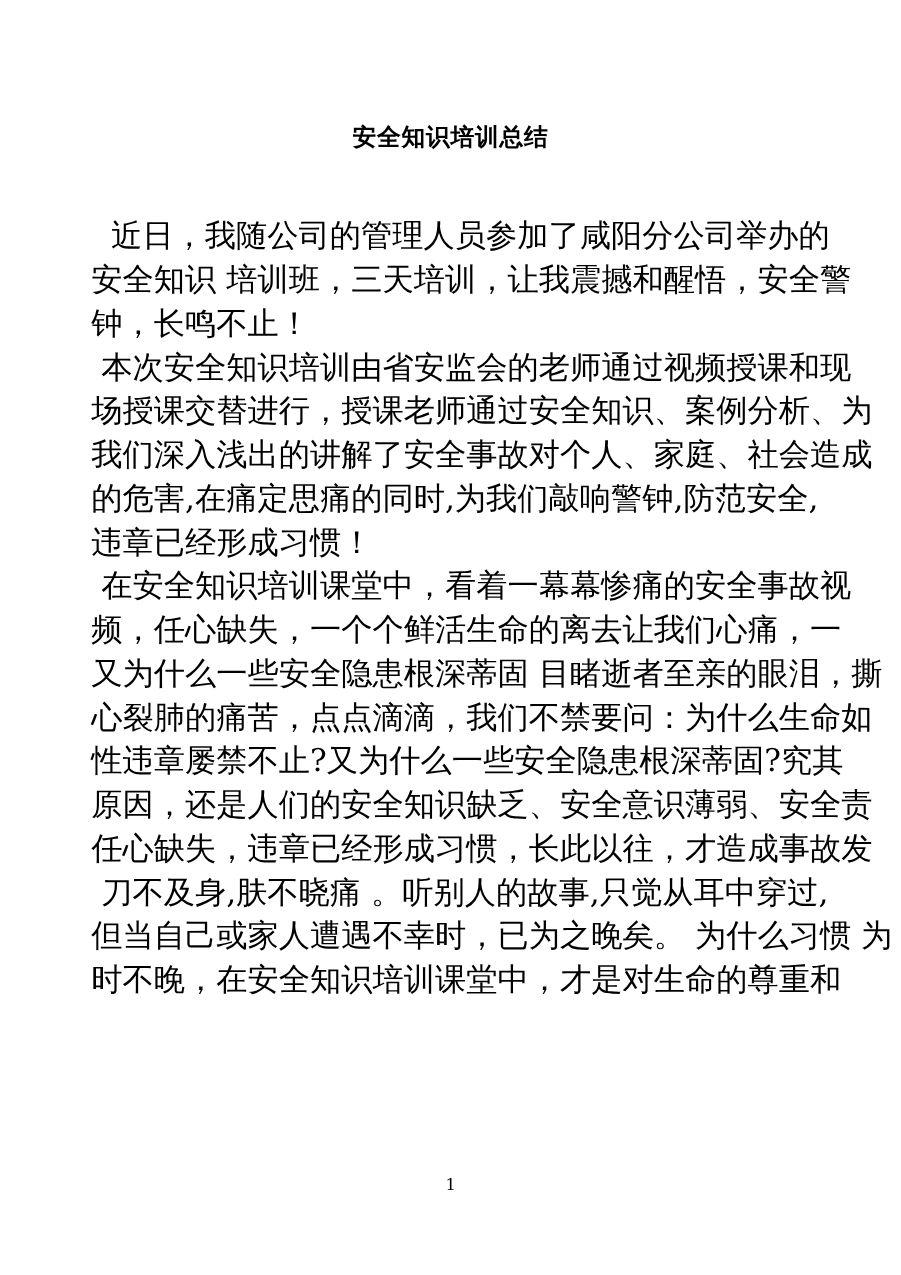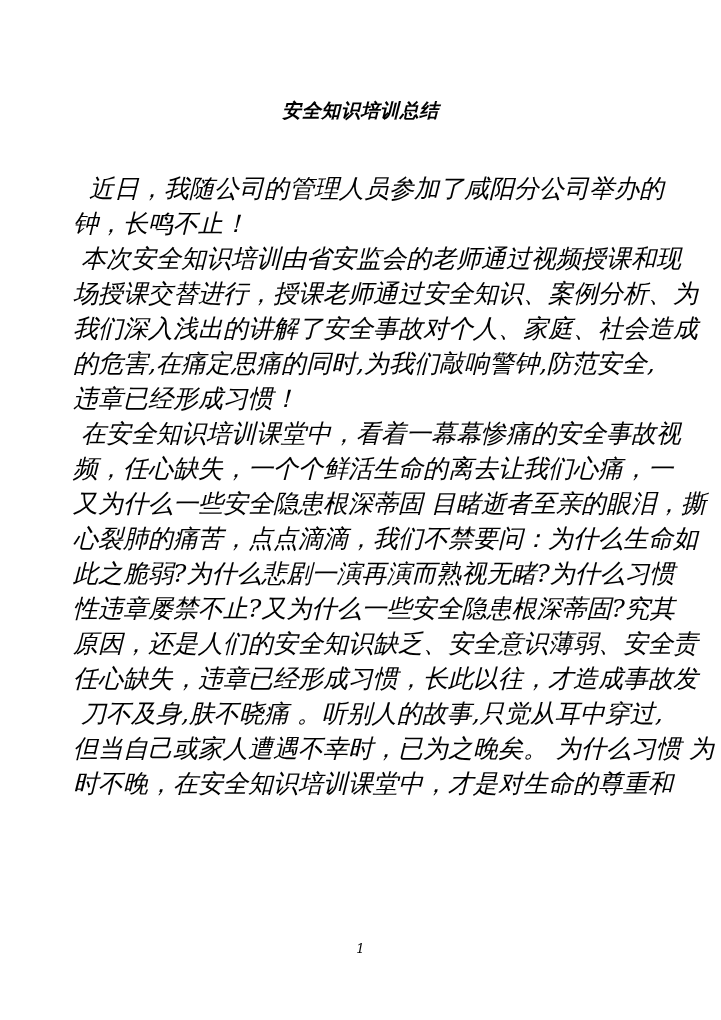--- a/index.html
+++ b/index.html
@@ -14,21 +14,20 @@
     color: #000000;
     overflow: hidden;
     position: relative;
   }
 
   .page {
     position: relative;
     width: 651px;
     height: 1020px;
     box-sizing: border-box;
-    font-style: italic;
   }
 
   .doc-title {
     position: absolute;
     left: 0;
     top: 96px;
     width: 721px;
     text-align: center;
     font-size: 19px;
     font-weight: bold;
@@ -66,37 +65,37 @@
 <body>
 
 <div class="page">
 
   <div class="doc-title">安全知识培训总结</div>
 
   <div class="body-block">
 
     <div>
       <div class="doc-line">  近日，我随公司的管理人员参加了咸阳分公司举办的</div>
+      <div class="doc-line">安全知识 培训班，三天培训，让我震撼和醒悟，安全警</div>
       <div class="doc-line">钟，长鸣不止！</div>
     </div>
 
     <div>
       <div class="doc-line"> 本次安全知识培训由省安监会的老师通过视频授课和现</div>
       <div class="doc-line">场授课交替进行，授课老师通过安全知识、案例分析、为</div>
       <div class="doc-line">我们深入浅出的讲解了安全事故对个人、家庭、社会造成</div>
       <div class="doc-line">的危害,在痛定思痛的同时,为我们敲响警钟,防范安全,</div>
       <div class="doc-line">违章已经形成习惯！</div>
     </div>
 
     <div>
       <div class="doc-line"> 在安全知识培训课堂中，看着一幕幕惨痛的安全事故视</div>
       <div class="doc-line">频，任心缺失，一个个鲜活生命的离去让我们心痛，一</div>
       <div class="doc-line">又为什么一些安全隐患根深蒂固 目睹逝者至亲的眼泪，撕</div>
       <div class="doc-line">心裂肺的痛苦，点点滴滴，我们不禁要问：为什么生命如</div>
-      <div class="doc-line">此之脆弱?为什么悲剧一演再演而熟视无睹?为什么习惯</div>
       <div class="doc-line">性违章屡禁不止?又为什么一些安全隐患根深蒂固?究其</div>
       <div class="doc-line">原因，还是人们的安全知识缺乏、安全意识薄弱、安全责</div>
       <div class="doc-line">任心缺失，违章已经形成习惯，长此以往，才造成事故发</div>
     </div>
 
     <div>
       <div class="doc-line"> 刀不及身,肤不晓痛 。听别人的故事,只觉从耳中穿过,</div>
       <div class="doc-line">但当自己或家人遭遇不幸时，已为之晚矣。 为什么习惯 为</div>
       <div class="doc-line">时不晚，在安全知识培训课堂中，才是对生命的尊重和</div>
     </div>

